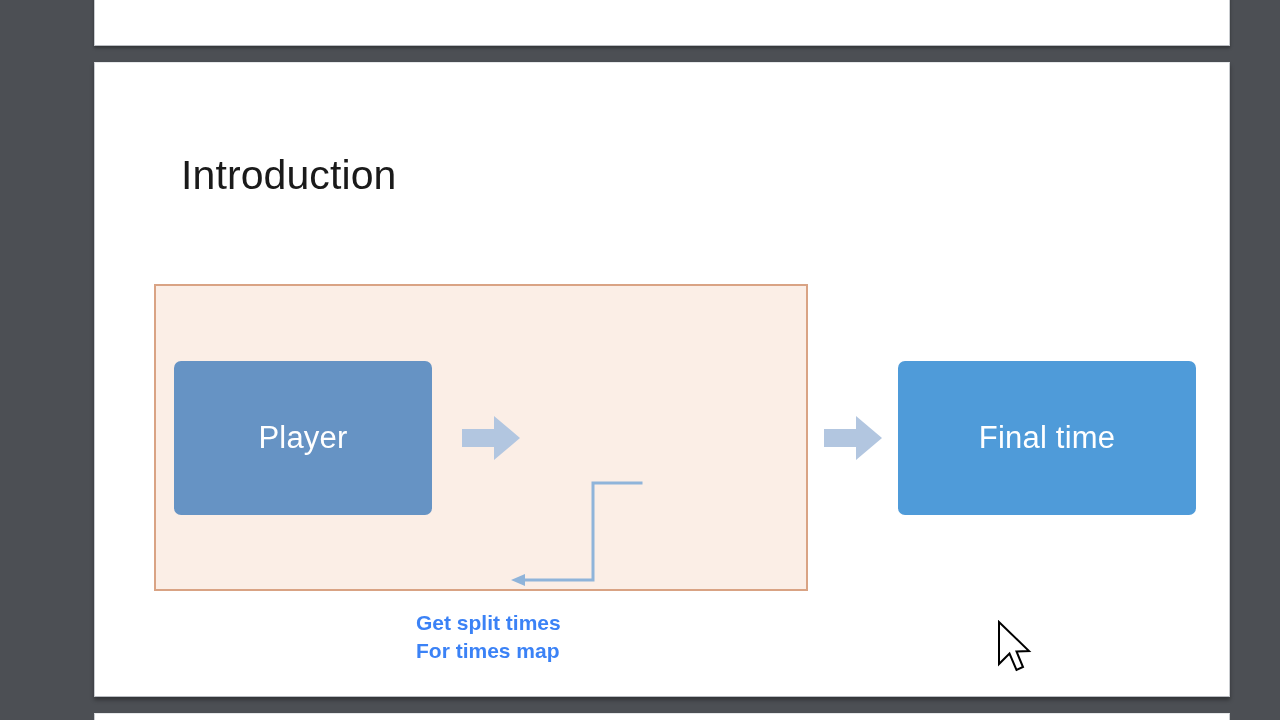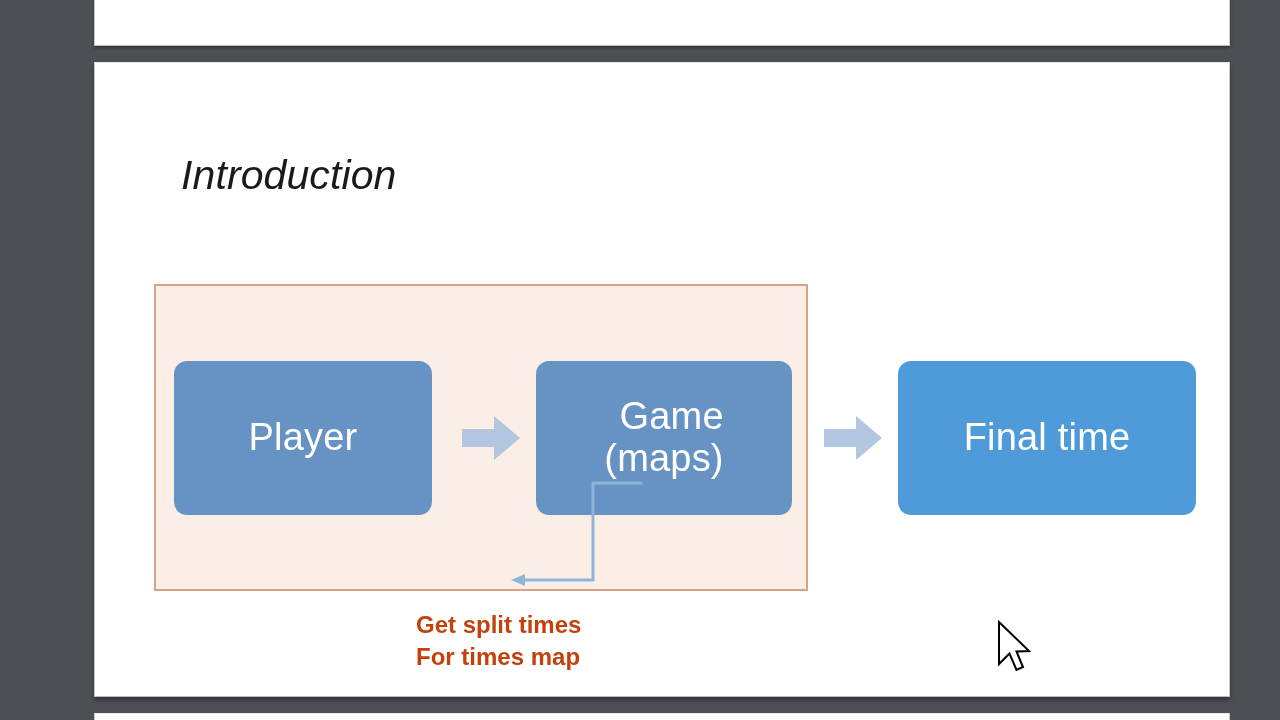--- a/index.html
+++ b/index.html
@@ -55,45 +55,44 @@
   
   #slide-title {
     position: absolute;
     left: 86px;
     top: 62px;
     font-size: 41px;
     font-weight: 400;
     color: #1a1a1a;
     letter-spacing: 0.1px;
     white-space: nowrap;
-    font-style: italic;
   }
 
   
   #process-group {
     position: absolute;
     left: 59px;
     top: 221px;
     width: 654px;
     height: 307px;
     background: #fbeee6;
     border: 2px solid #d9a384;
     box-sizing: border-box;
   }
 
   
   .proc-box {
     position: absolute;
-    border-radius: 13px;
+    border-radius: 7px;
     display: flex;
     align-items: center;
     justify-content: center;
-    text-align: right;
+    text-align: center;
     color: #ffffff;
-    font-size: 38px;
+    font-size: 31px;
     font-weight: 400;
     line-height: 1.1;
     letter-spacing: 0.2px;
   }
 
   #box-player {
     left: 79px;
     top: 298px;
     width: 258px;
     height: 154px;
@@ -139,23 +138,23 @@
     width: 290px;
     height: 130px;
     pointer-events: none;
   }
   #connector svg { display: block; width: 100%; height: 100%; }
 
   #connector-label {
     position: absolute;
     left: 321px;
     top: 546px;
-    font-size: 24px;
+    font-size: 21px;
     font-weight: bold;
-    color: #c2410c;
+    color: #3b82f6;
     line-height: 1.32;
     white-space: nowrap;
   }
   #connector-label span { display: block; }
 
   
   #cursor {
     position: absolute;
     left: 997px;
     top: 620px;
@@ -181,26 +180,20 @@
     <div class="proc-box" id="box-player">
       <span class="box-line">Player</span>
     </div>
 
     <div class="block-arrow" id="arrow-1">
       <svg viewBox="0 0 66 66" xmlns="http://www.w3.org/2000/svg">
         <path d="M4 24 L36 24 L36 11 L62 33 L36 55 L36 42 L4 42 Z" fill="currentColor"></path>
       </svg>
     </div>
 
-    <div class="proc-box" id="box-game">
-      <span>
-        <span class="box-line">Game</span>
-        <span class="box-line">(maps)</span>
-      </span>
-    </div>
 
     <div class="block-arrow" id="arrow-2">
       <svg viewBox="0 0 66 66" xmlns="http://www.w3.org/2000/svg">
         <path d="M4 24 L36 24 L36 11 L62 33 L36 55 L36 42 L4 42 Z" fill="currentColor"></path>
       </svg>
     </div>
 
     <div class="proc-box" id="box-final">
       <span class="box-line">Final time</span>
     </div>

